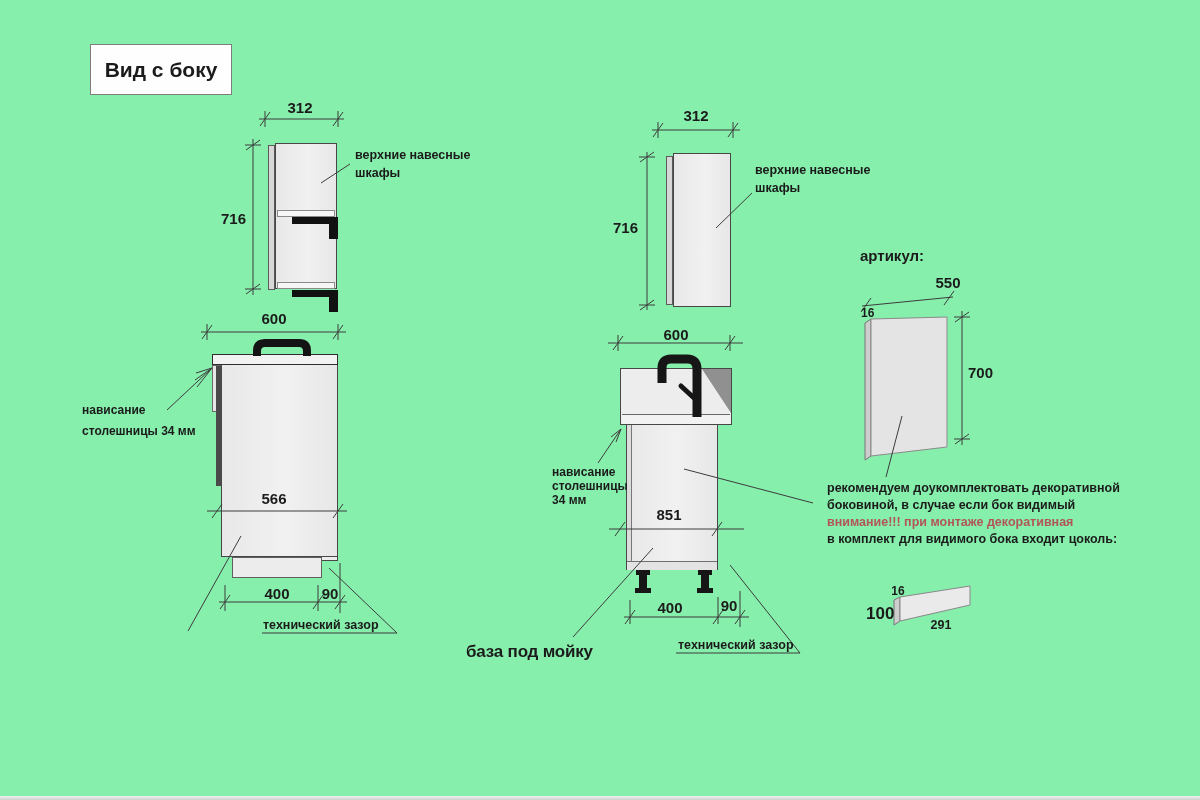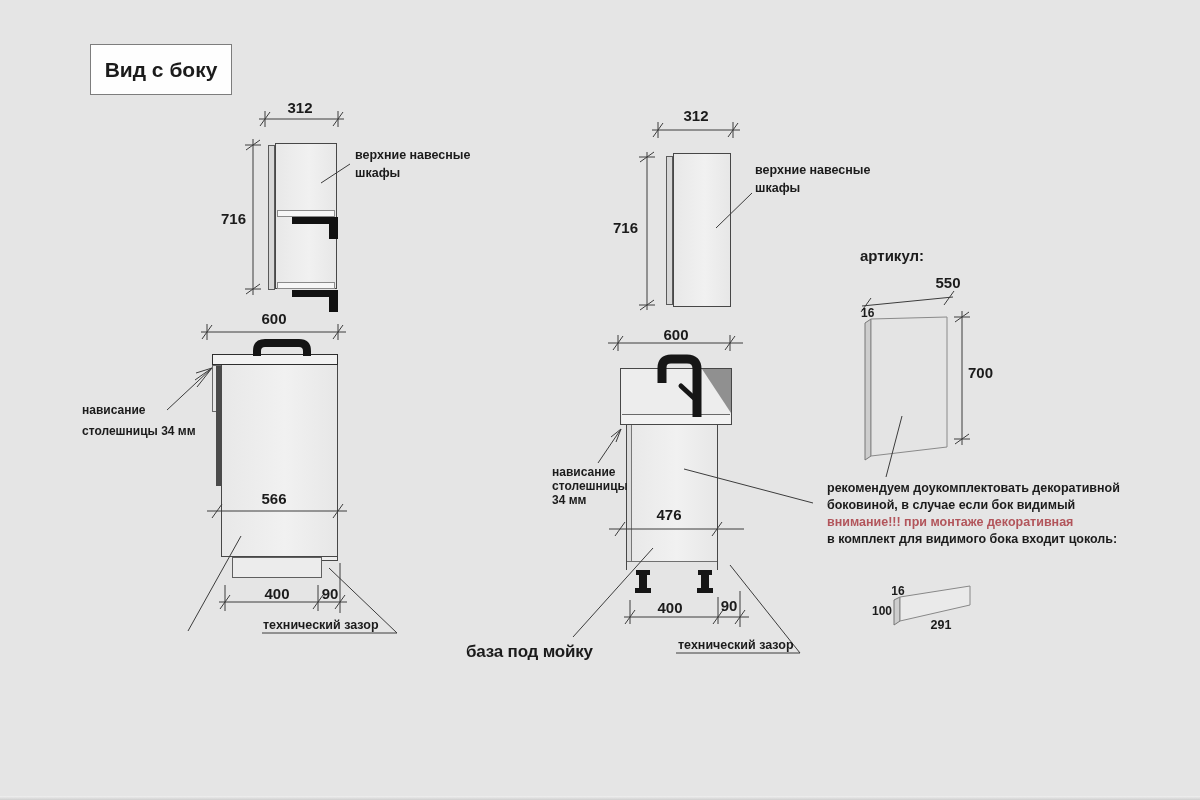--- a/index.html
+++ b/index.html
@@ -1,29 +1,29 @@
 <!DOCTYPE html>
 <html><head>
 <meta charset="utf-8">
 <style>
   html,body{margin:0;padding:0;background:#ffffff;}
   .stage{
     position:relative;width:1200px;height:800px;overflow:hidden;
-    background:#e5e5e5;
+    background:#86efac;
     font-family:"Liberation Sans", sans-serif;
     color:#1b1b1b;
   }
   .shape{position:absolute;box-sizing:border-box;}
   .svgo{position:absolute;left:0;top:0;z-index:20;}
   .txt{position:absolute;z-index:30;white-space:nowrap;}
   .dim{font-size:15px;font-weight:bold;transform:translateX(-50%);}
   .dimr{font-size:15px;font-weight:bold;text-align:right;width:26px;}
   .dimsm{font-size:12px;font-weight:bold;}
   .dimsmc{font-size:12px;font-weight:bold;transform:translateX(-50%);}
-  .dimsr{font-size:12px;font-weight:bold;text-align:right;width:26px;}
+  .dimsr{font-size:17px;font-weight:bold;text-align:right;width:26px;}
   .lbl{font-size:12.5px;font-weight:bold;line-height:1.4;}
   .lblsm{font-size:11.5px;font-weight:bold;line-height:1.22;}
   .caption{font-size:17px;font-weight:bold;letter-spacing:-0.2px;}
   .note{font-size:12.5px;font-weight:bold;line-height:17px;}
   .red{color:#b2555b;}
   .titlebox{
     position:absolute;left:90px;top:44px;width:140px;height:49px;z-index:30;
     border:1px solid #7d7d7d;background:#fefefe;
     display:flex;align-items:center;justify-content:center;
     font-size:21px;font-weight:bold;
@@ -217,21 +217,21 @@
   <div class="txt lbl" style="left:263px;top:617px;">технический зазор</div>
 
   <div class="txt dim" style="left:696px;top:107px;">312</div>
   <div class="txt dimr" style="left:612px;top:219px;">716</div>
   <div class="txt lbl" style="left:755px;top:162px;">
     <div>верхние навесные</div>
     <div>шкафы</div>
   </div>
 
   <div class="txt dim" style="left:676px;top:326px;">600</div>
-  <div class="txt dim" style="left:669px;top:506px;">476</div>
+  <div class="txt dim" style="left:669px;top:506px;">851</div>
   <div class="txt dim" style="left:670px;top:599px;">400</div>
   <div class="txt dim" style="left:729px;top:597px;">90</div>
   <div class="txt lblsm" style="left:552px;top:465px;font-size:12px;line-height:1.18;">
     <div>нависание</div>
     <div>столешницы</div>
     <div>34 мм</div>
   </div>
   <div class="txt lbl" style="left:678px;top:637px;">технический зазор</div>
   <div class="txt caption" style="left:466px;top:642px;">база под мойку</div>
 

